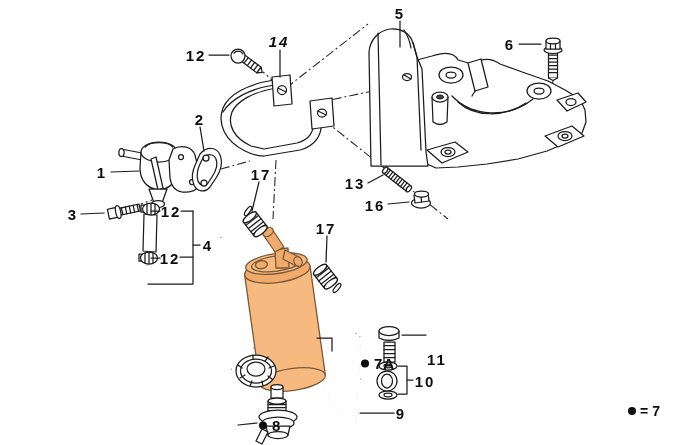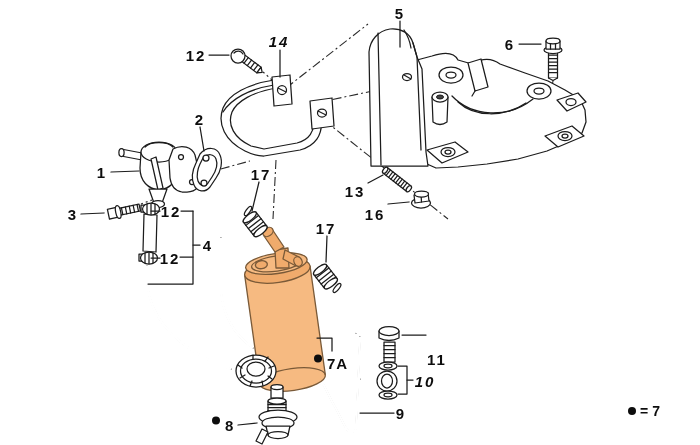--- a/index.html
+++ b/index.html
@@ -4,22 +4,22 @@
 <style>
   :root{
     --accent:#F6BA81; --accent2:#F0AB6C; --accent-stroke:#7a5a38; --ink:#1c1c1c;
   }
   html,body{margin:0;padding:0;background:#ffffff;}
   .stage{position:relative;width:700px;height:445px;background:#fff;overflow:hidden;
          font-family:"Liberation Sans",sans-serif;}
   .stage svg{position:absolute;left:0;top:0;}
   .lbl{position:absolute;transform:translate(-50%,-50%);font:bold 15px "Liberation Sans",sans-serif;
        color:#0d0d0d;letter-spacing:2px;white-space:nowrap;cursor:default;}
-  .bullet-label{position:absolute;display:flex;align-items:flex-start;gap:5px;
-       transform:translate(0,-50%);font:bold 15px "Liberation Sans",sans-serif;color:#0d0d0d;letter-spacing:1px;}
+  .bullet-label{position:absolute;display:flex;align-items:center;gap:5px;
+       transform:translate(0,-50%);font:bold 15px "Liberation Sans",sans-serif;color:#0d0d0d;letter-spacing:1px;margin-left:47px;}
   .dot{width:8px;height:8px;border-radius:50%;background:#0d0d0d;display:inline-block;flex:0 0 auto;}
   .legend{position:absolute;display:flex;align-items:center;gap:4px;transform:translate(0,-50%);
        font:bold 14px "Liberation Sans",sans-serif;color:#0d0d0d;}
   
   .ln{fill:none;stroke:var(--ink);stroke-width:1.25;stroke-linecap:round;stroke-linejoin:round;}
   .wh{fill:#ffffff;stroke:var(--ink);stroke-width:1.25;stroke-linejoin:round;}
   .or{fill:var(--accent);stroke:var(--accent-stroke);stroke-width:1.3;stroke-linejoin:round;}
   .or2{fill:var(--accent2);stroke:var(--accent-stroke);stroke-width:1.3;stroke-linejoin:round;}
   .orl{fill:none;stroke:var(--accent-stroke);stroke-width:1.3;}
   .cd{fill:none;stroke:#2b2b2b;stroke-width:1.1;stroke-dasharray:9 3 2 3;}
@@ -277,28 +277,28 @@
   </g>
 </svg>
 
   <div class="lbl" style="left:102px;top:172px;">1</div>
   <div class="lbl" style="left:200px;top:119px;">2</div>
   <div class="lbl" style="left:73px;top:214px;">3</div>
   <div class="lbl" style="left:208px;top:245px;">4</div>
   <div class="lbl" style="left:400px;top:13px;">5</div>
   <div class="lbl" style="left:510px;top:44px;">6</div>
   <div class="lbl" style="left:401px;top:413px;">9</div>
-  <div class="lbl" style="left:425px;top:381px;font-style:italic;">10</div>
+  <div class="lbl" style="left:425px;top:381px;">10</div>
   <div class="lbl" style="left:437px;top:335px;margin-top:24px;">11</div>
   <div class="lbl" style="left:171px;top:211px;">12</div>
   <div class="lbl" style="left:170px;top:258px;">12</div>
-  <div class="lbl" style="left:355px;top:183px;margin-top:8px;">13</div>
+  <div class="lbl" style="left:355px;top:183px;">13</div>
   <div class="lbl" style="left:279px;top:41px;font-style:italic;">14</div>
   <div class="lbl" style="left:196px;top:55px;">12</div>
-  <div class="lbl" style="left:375px;top:205px;margin-top:9px;">16</div>
+  <div class="lbl" style="left:375px;top:205px;">16</div>
   <div class="lbl" style="left:261px;top:174px;">17</div>
   <div class="lbl" style="left:326px;top:228px;">17</div>
 
   <div class="bullet-label" style="left:314px;top:363px;">
     <span class="dot"></span>
     <span>7A</span>
   </div>
   <div class="bullet-label" style="left:212px;top:425px;">
     <span class="dot"></span>
     <span>8</span>

